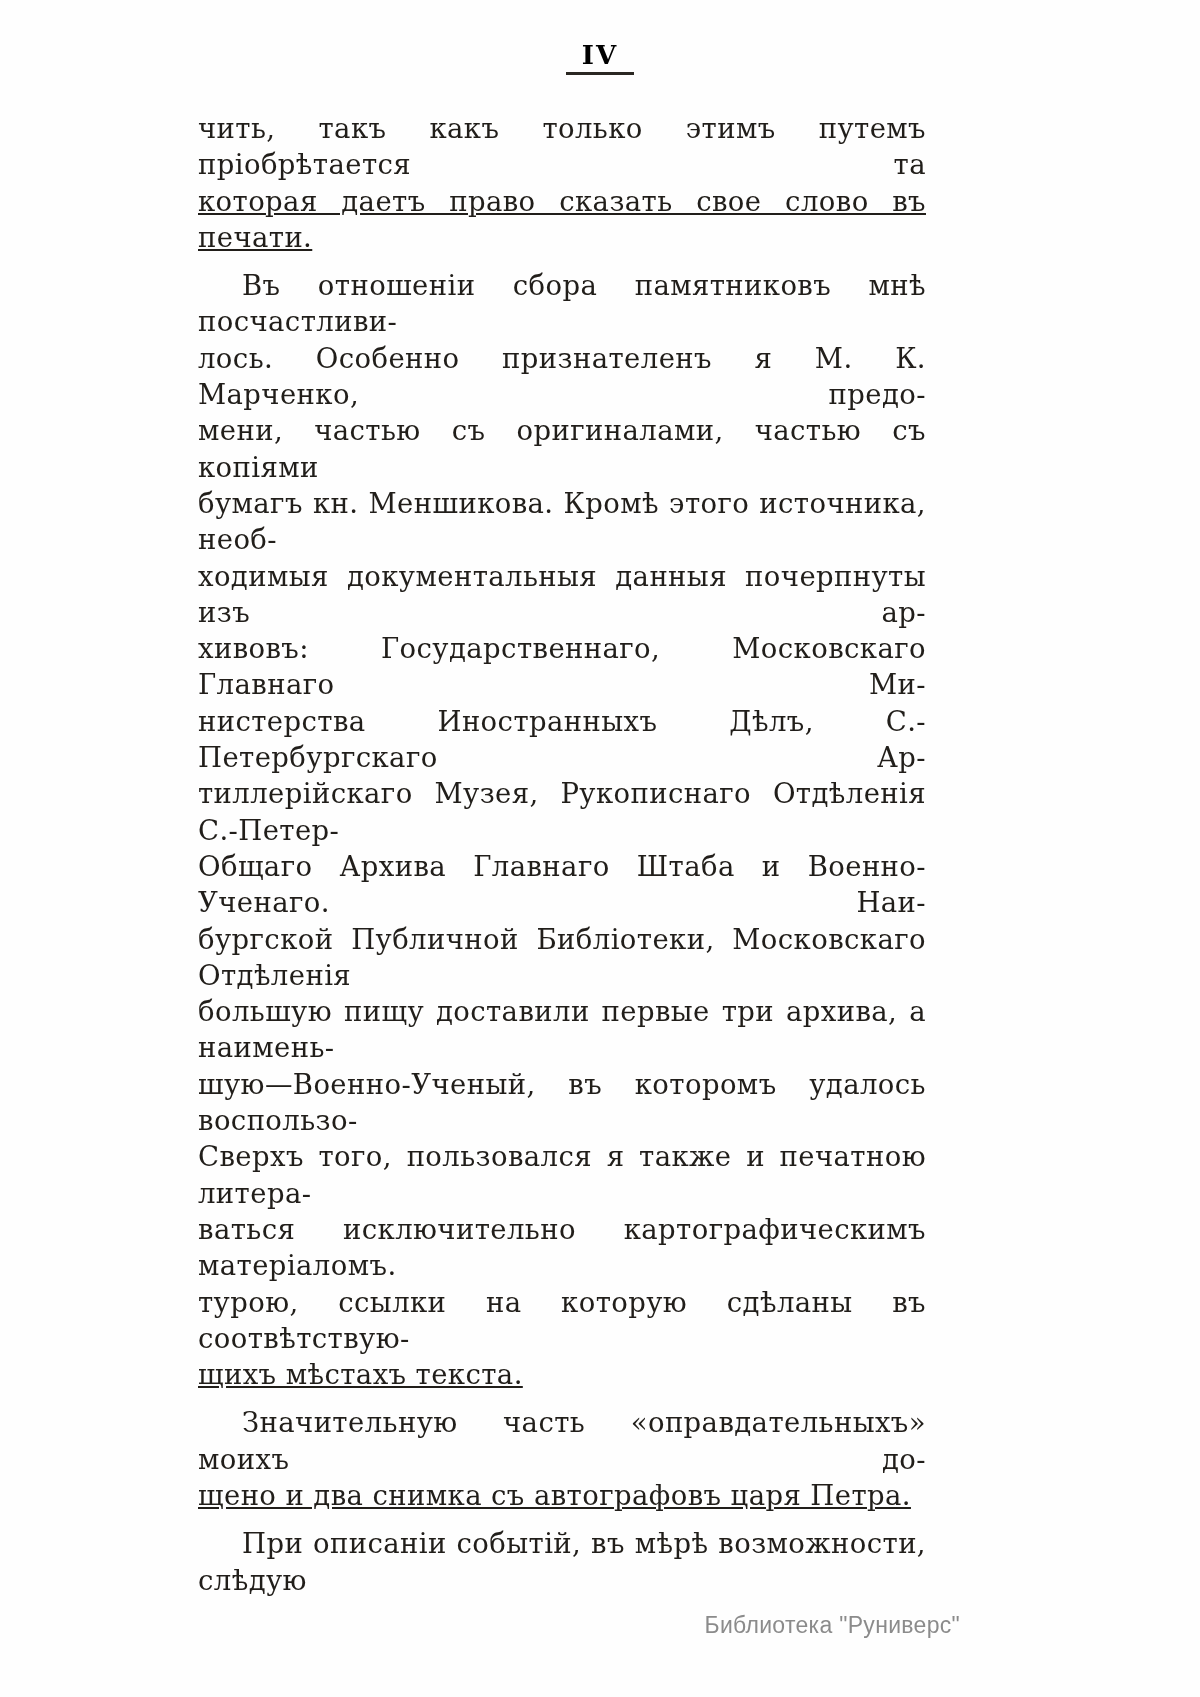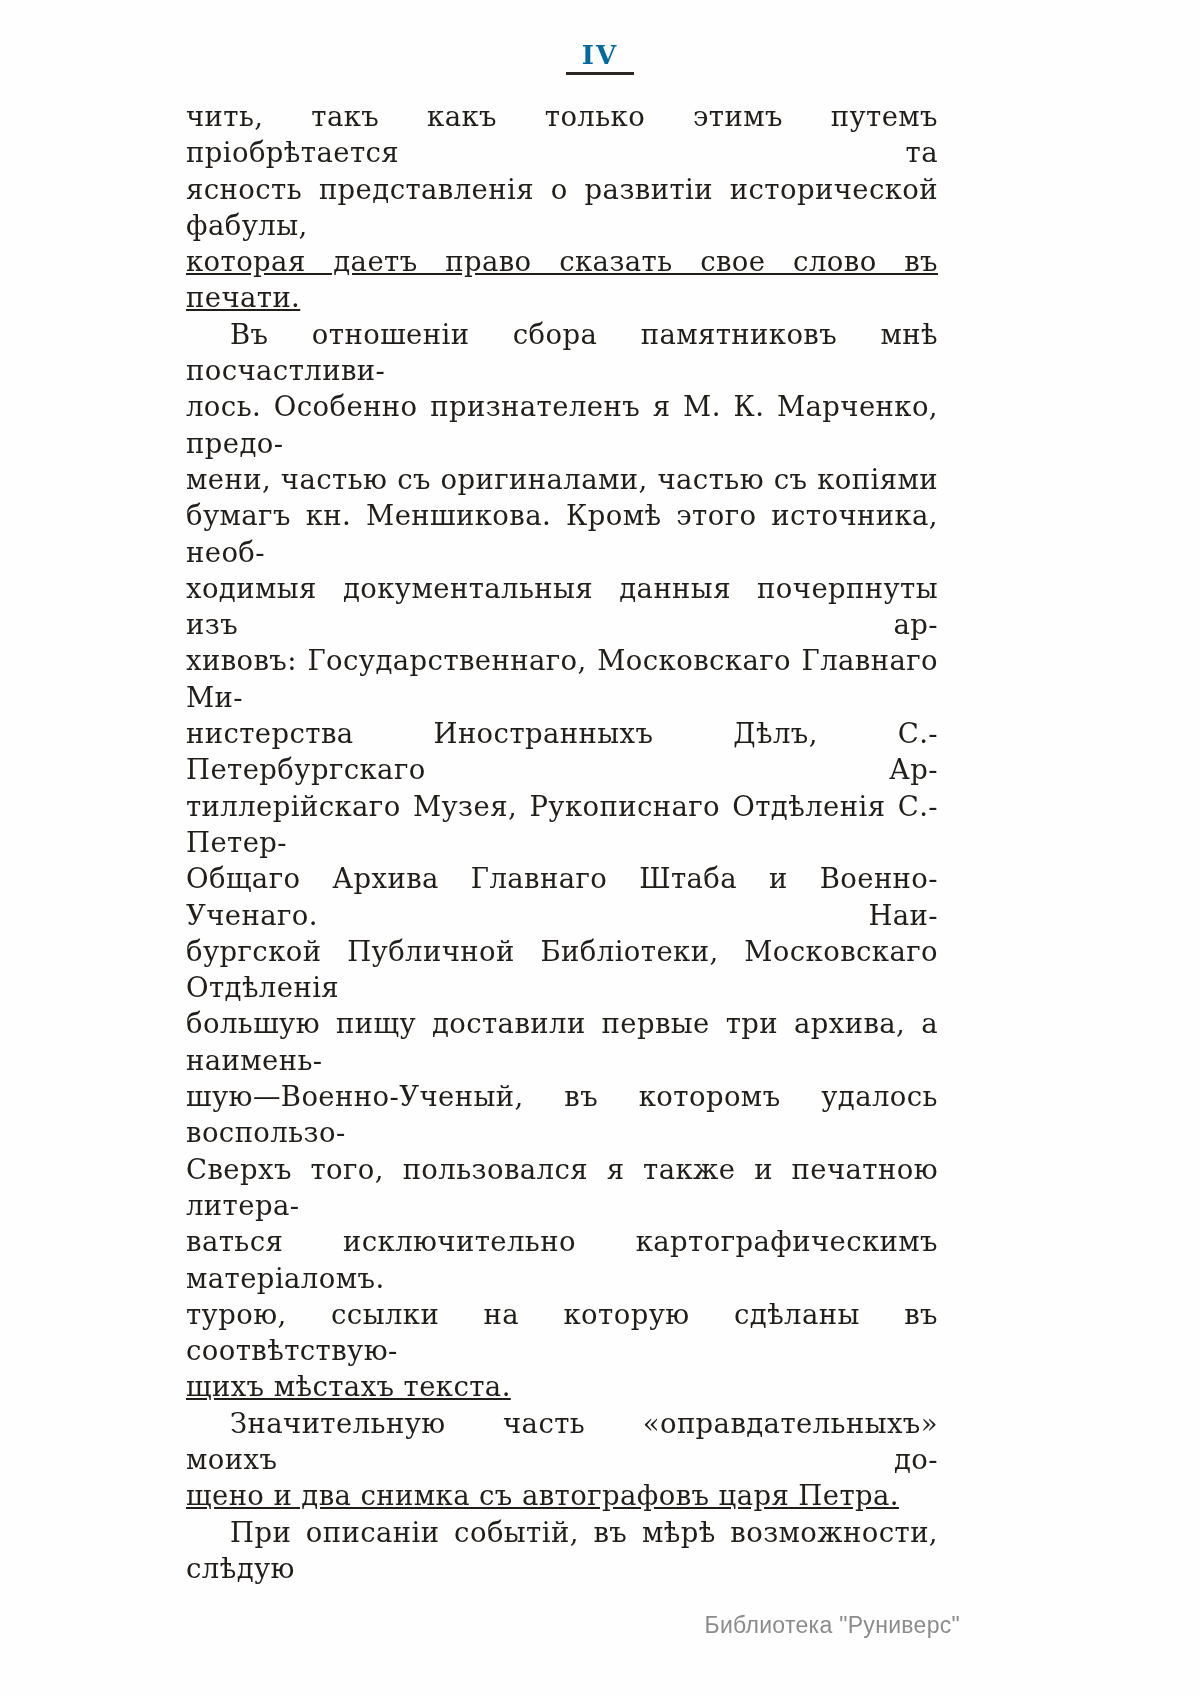--- a/index.html
+++ b/index.html
@@ -21,37 +21,37 @@
     top: 40px;
     left: 0;
     width: 100%;
     text-align: center;
   }
   .page-number {
     display: inline-block;
     font-size: 26px;
     font-weight: bold;
     letter-spacing: 2px;
-    color: #0369a1;
+    color: #000000;
     padding: 0 16px 2px 16px;
     border-bottom: 3px solid #2a2722;
     text-transform: uppercase;
   }
   .text-block {
     position: absolute;
     top: 98px;
     left: 186px;
     width: 752px;
     font-size: 27.5px;
     line-height: 36.3px;
     letter-spacing: 0.4px;
     font-weight: 500;
   }
   .paragraph {
-    margin: 0;
+    margin: 12px;
   }
   .line {
     text-align: justify;
     text-align-last: justify;
     white-space: normal;
   }
   .line.last {
     text-align-last: left;
     text-decoration: underline;
   }
@@ -73,21 +73,20 @@
 
 <div class="page">
 
   <div class="page-header">
     <span class="page-number">IV</span>
   </div>
 
   <div class="text-block">
       <div class="paragraph">
         <div class="line">чить, такъ какъ только этимъ путемъ пріобрѣтается та</div>
-        <div class="line">ясность представленія о развитіи исторической фабулы,</div>
         <div class="line last">которая даетъ право сказать свое слово въ печати.</div>
       </div>
       <div class="paragraph">
         <div class="line indent">Въ отношеніи сбора памятниковъ мнѣ посчастливи-</div>
         <div class="line">лось. Особенно признателенъ я М. К. Марченко, предо-</div>
         <div class="line">мени, частью съ оригиналами, частью съ копіями</div>
         <div class="line">бумагъ кн. Меншикова. Кромѣ этого источника, необ-</div>
         <div class="line">ходимыя документальныя данныя почерпнуты изъ ар-</div>
         <div class="line">хивовъ: Государственнаго, Московскаго Главнаго Ми-</div>
         <div class="line">нистерства Иностранныхъ Дѣлъ, С.-Петербургскаго Ар-</div>

